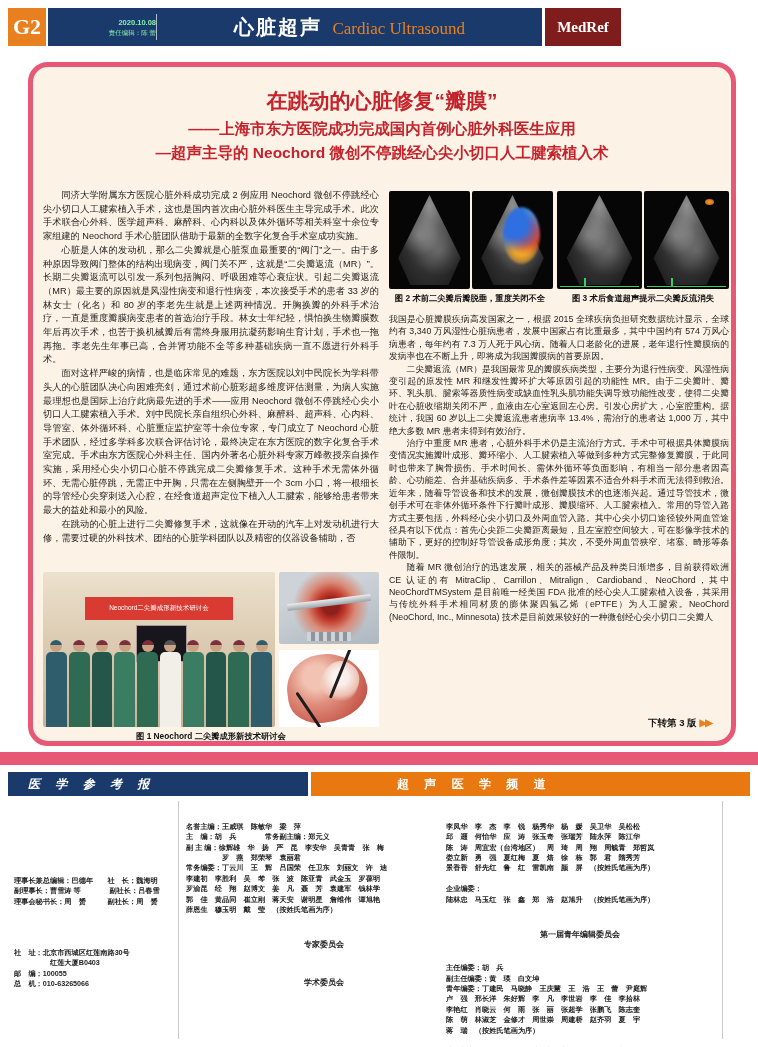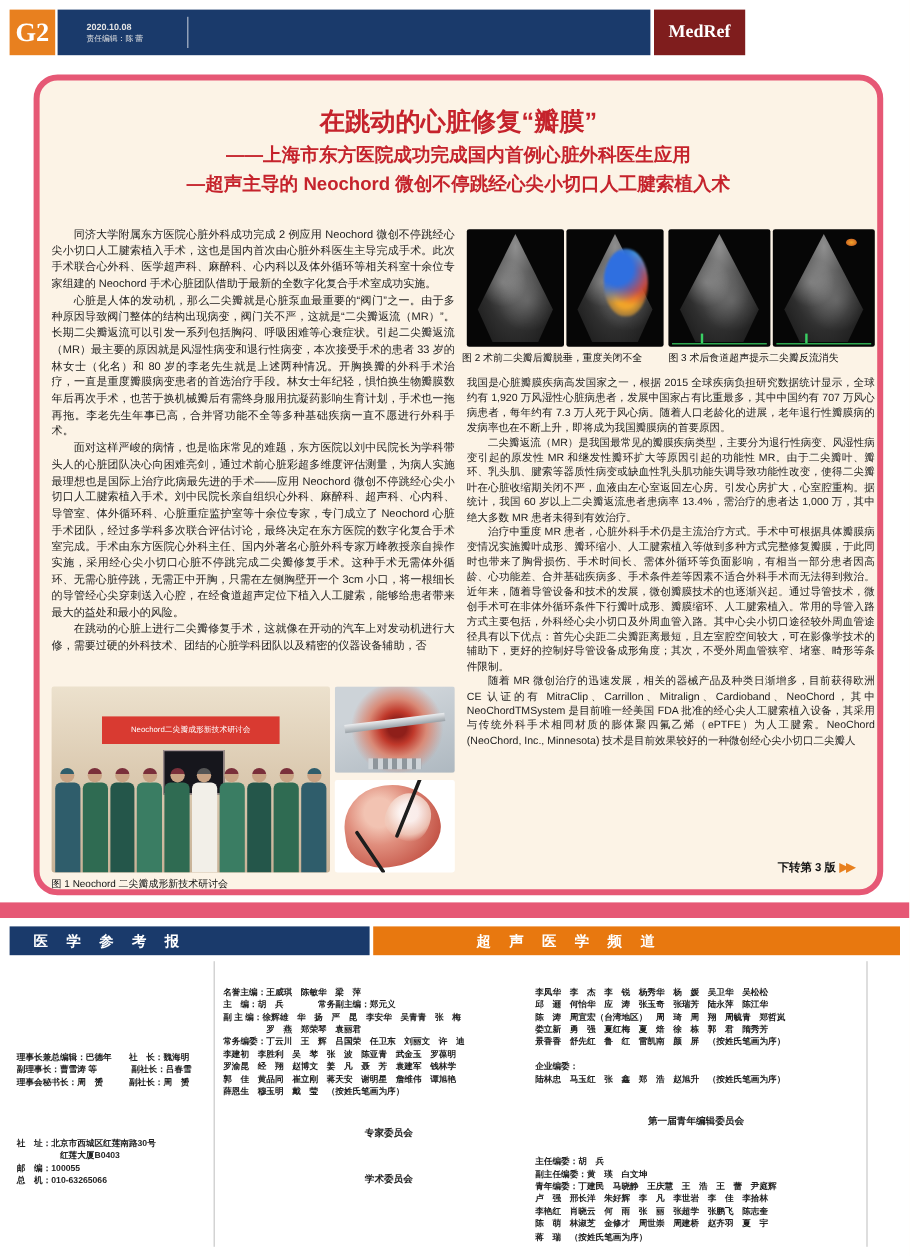--- a/index.html
+++ b/index.html
@@ -5,21 +5,21 @@
   html,body{margin:0;padding:0;background:#fff;}
   *{box-sizing:border-box;}
   .page{position:relative;width:758px;height:1047px;background:#ffffff;overflow:hidden;
         font-family:"Liberation Sans",sans-serif;color:#222;}
   
   .g2{position:absolute;left:8px;top:8px;width:38px;height:38px;background:#e8801f;color:#fff;
       font-family:"Liberation Serif",serif;font-size:22px;font-weight:bold;
       display:flex;align-items:center;justify-content:center;}
   .topbar{position:absolute;left:48px;top:8px;width:494px;height:38px;background:#1a3a6b;
           display:flex;align-items:center;}
-  .topmeta{width:108px;padding-left:24px;color:#e5e5e5;line-height:1.5;}
+  .topmeta{width:108px;padding-left:24px;color:#86efac;line-height:1.5;text-align:right;}
   .topmeta .d{font-size:7.5px;font-weight:bold;}
   .topmeta .e{font-size:6.5px;}
   .vsep{width:1px;height:26px;background:rgba(255,255,255,.65);}
   .sectitle{flex:1;text-align:center;white-space:nowrap;}
   .sectitle .cn{color:#fff;font-size:20px;font-weight:bold;letter-spacing:2px;}
   .sectitle .en{color:#e8801f;font-size:17px;font-family:"Liberation Serif",serif;margin-left:6px;}
   .medref{position:absolute;left:545px;top:8px;width:76px;height:38px;background:#7f1d1d;color:#fff;
           font-family:"Liberation Serif",serif;font-size:15px;font-weight:bold;
           display:flex;align-items:center;justify-content:center;}
   .brand{position:absolute;left:624px;top:8px;width:126px;height:38px;background:#1a3a6b;color:#fff;
@@ -32,21 +32,21 @@
            font-size:21px;font-weight:bold;margin:0;}
   .a-sub{position:absolute;left:0;width:100%;text-align:center;color:#c5232c;
          font-size:15.5px;font-weight:bold;margin:0;}
   .a-sub1{top:52px;} .a-sub2{top:76px;}
   .lcol-text{position:absolute;left:10px;top:122px;width:336px;height:378px;overflow:hidden;
              font-size:9.2px;line-height:13.7px;text-align:justify;color:#1c1c1c;}
   .rcol-text{position:absolute;left:356px;top:246px;width:340px;height:398px;overflow:hidden;
              font-size:8.8px;line-height:12.4px;text-align:justify;color:#1c1c1c;}
   .para{margin:0;text-indent:2em;}
   .rcol-text .para:first-child{text-indent:0;}
-  .figcap{position:absolute;font-size:8.3px;font-weight:normal;color:#111;}
+  .figcap{position:absolute;font-size:8.3px;font-weight:bold;text-align:center;color:#111;}
   .cap2{left:352px;top:226px;width:170px;}
   .cap3{left:524px;top:226px;width:172px;}
   .cap1{left:10px;top:664px;width:336px;}
   
   .usfig{position:absolute;top:124px;height:98px;display:flex;gap:2px;}
   .fig2{left:356px;width:164px;} .fig3{left:524px;width:172px;}
   .us-panel{position:relative;flex:1;background:#060606;overflow:hidden;border-radius:2px;}
   .fan{position:absolute;left:8%;top:4%;width:84%;height:92%;
        clip-path:polygon(50% 0,96% 70%,78% 100%,22% 100%,4% 70%);
        background:radial-gradient(circle at 35% 45%,rgba(255,255,255,.25),transparent 30%),
@@ -96,21 +96,21 @@
           transform:rotate(22deg);border-radius:2px;}
   .cath2{position:absolute;left:28%;bottom:-6%;width:3px;height:55%;background:#1d1d1d;
           transform:rotate(-34deg);border-radius:2px;}
   
   .continue{position:absolute;right:20px;top:650px;font-size:9.5px;font-weight:bold;color:#111;}
   .continue .arr{color:#e8801f;font-size:10px;letter-spacing:-2px;margin-left:3px;}
   
   .pinkband{position:absolute;left:0;top:752px;width:758px;height:13px;background:#e65875;}
   
   .f-navy{position:absolute;left:8px;top:772px;width:300px;height:24px;background:#1a3a6b;color:#fff;
-          font-size:12px;font-weight:bold;letter-spacing:6px;display:flex;align-items:center;padding-left:20px;}
+          font-size:12px;font-weight:bold;letter-spacing:6px;display:flex;align-items:center;padding-left:20px;font-style:italic;}
   .f-orange{position:absolute;left:311px;top:772px;width:439px;height:24px;background:#e8780f;color:#fff;
           font-size:12px;font-weight:bold;letter-spacing:6px;display:flex;align-items:center;padding-left:86px;}
   .fcol{position:absolute;top:801px;font-size:7.2px;font-weight:bold;line-height:10.4px;
         color:#222;white-space:pre-wrap;}
   .fcol-left{left:14px;width:160px;}
   .fcol-mid{left:186px;width:276px;}
   .fcol-right{left:446px;width:268px;}
   .fdivider{position:absolute;left:178px;top:801px;height:238px;border-left:1px solid #c9c9c9;}
   .fdivider2{position:absolute;left:722px;top:801px;height:238px;border-left:1px solid #c9c9c9;}
   .fline{min-height:10.4px;}
@@ -123,20 +123,24 @@
 
 <div class="page">
 
   <div class="g2">G2</div>
   <div class="topbar">
     <div class="topmeta">
       <div class="d">2020.10.08</div>
       <div class="e">责任编辑：陈 蕾</div>
     </div>
     <div class="vsep"></div>
+    <div class="sectitle">
+      <span class="cn">心脏超声</span>
+      <span class="en">Cardiac Ultrasound</span>
+    </div>
   </div>
   <div class="medref">MedRef</div>
 
   <section class="article-box">
     <h1 class="a-title">在跳动的心脏修复“瓣膜”</h1>
     <h2 class="a-sub a-sub1">——上海市东方医院成功完成国内首例心脏外科医生应用</h2>
     <h2 class="a-sub a-sub2">—超声主导的 Neochord 微创不停跳经心尖小切口人工腱索植入术</h2>
 
     <div class="lcol-text">
         <p class="para">同济大学附属东方医院心脏外科成功完成 2 例应用 Neochord 微创不停跳经心尖小切口人工腱索植入手术，这也是国内首次由心脏外科医生主导完成手术。此次手术联合心外科、医学超声科、麻醉科、心内科以及体外循环等相关科室十余位专家组建的 Neochord 手术心脏团队借助于最新的全数字化复合手术室成功实施。</p>
@@ -167,21 +171,21 @@
           <div class="spot"></div>
           <div class="ecg">
             <i></i>
           </div>
         </div>
     </div>
     <div class="figcap cap2">图 2 术前二尖瓣后瓣脱垂，重度关闭不全</div>
     <div class="figcap cap3">图 3 术后食道超声提示二尖瓣反流消失</div>
 
     <div class="rcol-text">
-        <p class="para">我国是心脏瓣膜疾病高发国家之一，根据 2015 全球疾病负担研究数据统计显示，全球约有 1,920 万风湿性心脏病患者，发展中国家占有比重最多，其中中国约有 707 万风心病患者，每年约有 7.3 万人死于风心病。随着人口老龄化的进展，老年退行性瓣膜病的发病率也在不断上升，即将成为我国瓣膜病的首要原因。</p>
+        <p class="para">我国是心脏瓣膜疾病高发国家之一，根据 2015 全球疾病负担研究数据统计显示，全球约有 3,340 万风湿性心脏病患者，发展中国家占有比重最多，其中中国约有 574 万风心病患者，每年约有 7.3 万人死于风心病。随着人口老龄化的进展，老年退行性瓣膜病的发病率也在不断上升，即将成为我国瓣膜病的首要原因。</p>
         <p class="para">二尖瓣返流（MR）是我国最常见的瓣膜疾病类型，主要分为退行性病变、风湿性病变引起的原发性 MR 和继发性瓣环扩大等原因引起的功能性 MR。由于二尖瓣叶、瓣环、乳头肌、腱索等器质性病变或缺血性乳头肌功能失调导致功能性改变，使得二尖瓣叶在心脏收缩期关闭不严，血液由左心室返回左心房。引发心房扩大，心室腔重构。据统计，我国 60 岁以上二尖瓣返流患者患病率 13.4%，需治疗的患者达 1,000 万，其中绝大多数 MR 患者未得到有效治疗。</p>
         <p class="para">治疗中重度 MR 患者，心脏外科手术仍是主流治疗方式。手术中可根据具体瓣膜病变情况实施瓣叶成形、瓣环缩小、人工腱索植入等做到多种方式完整修复瓣膜，于此同时也带来了胸骨损伤、手术时间长、需体外循环等负面影响，有相当一部分患者因高龄、心功能差、合并基础疾病多、手术条件差等因素不适合外科手术而无法得到救治。近年来，随着导管设备和技术的发展，微创瓣膜技术的也逐渐兴起。通过导管技术，微创手术可在非体外循环条件下行瓣叶成形、瓣膜缩环、人工腱索植入。常用的导管入路方式主要包括，外科经心尖小切口及外周血管入路。其中心尖小切口途径较外周血管途径具有以下优点：首先心尖距二尖瓣距离最短，且左室腔空间较大，可在影像学技术的辅助下，更好的控制好导管设备成形角度；其次，不受外周血管狭窄、堵塞、畸形等条件限制。</p>
         <p class="para">随着 MR 微创治疗的迅速发展，相关的器械产品及种类日渐增多，目前获得欧洲 CE 认证的有 MitraClip、Carrillon、Mitralign、Cardioband、NeoChord，其中 NeoChordTMSystem 是目前唯一经美国 FDA 批准的经心尖人工腱索植入设备，其采用与传统外科手术相同材质的膨体聚四氟乙烯（ePTFE）为人工腱索。NeoChord (NeoChord, Inc., Minnesota) 技术是目前效果较好的一种微创经心尖小切口二尖瓣人</p>
       </div>
 
     <div class="photo1">
       <div class="banner">Neochord二尖瓣成形新技术研讨会</div>
       <div class="tv"></div>
       <div class="crowd">
         <i class="person p-t"></i>

